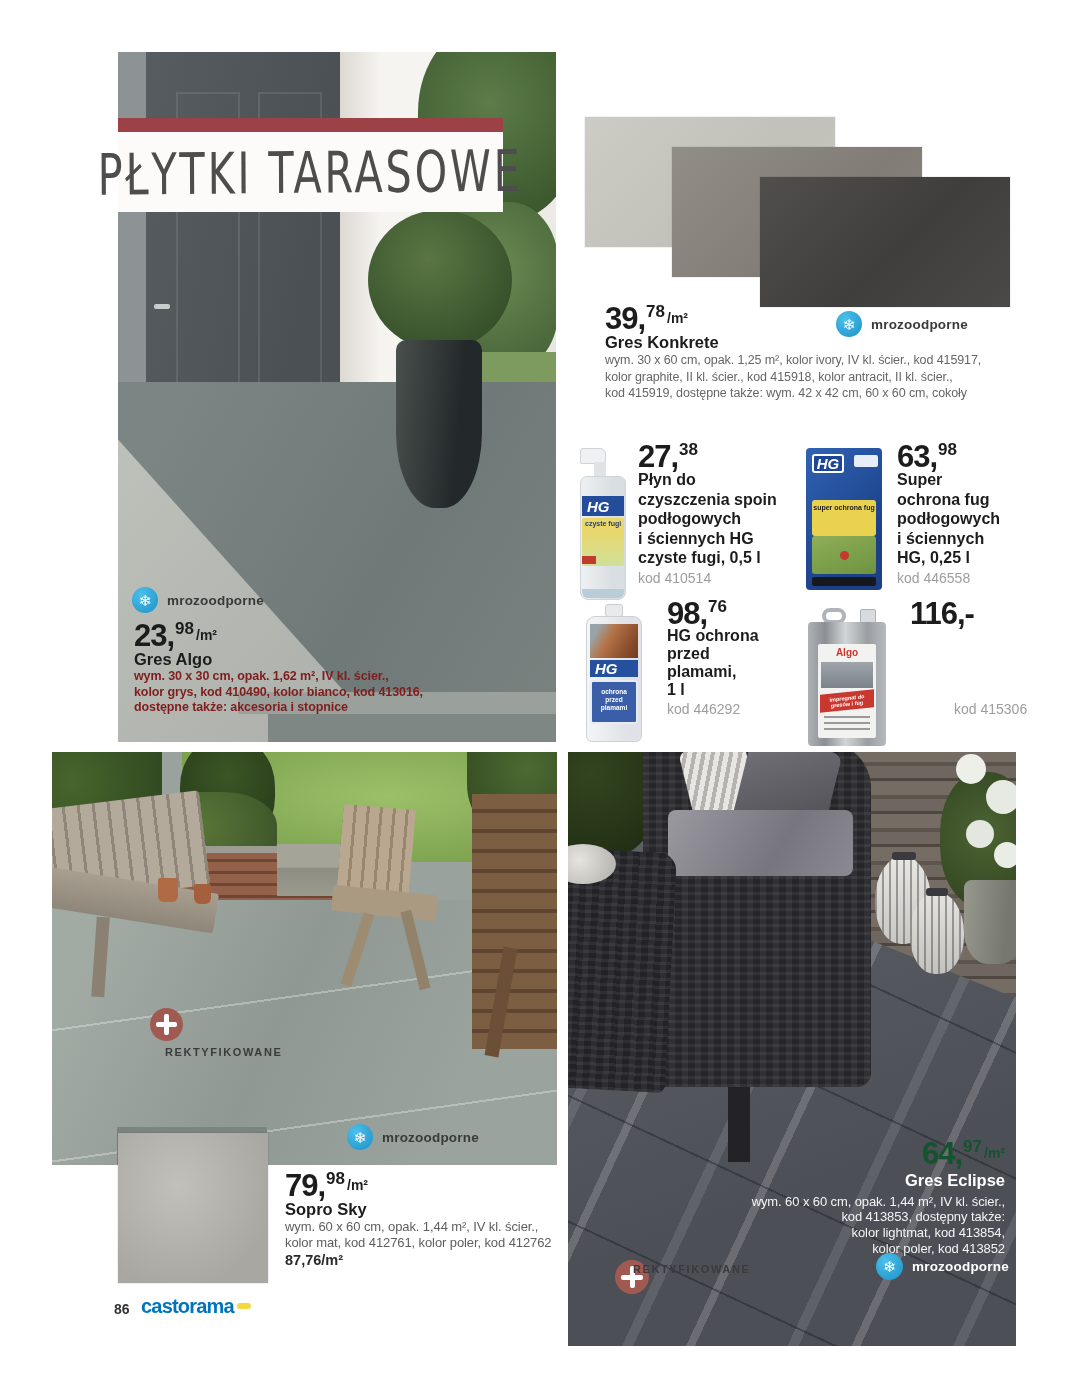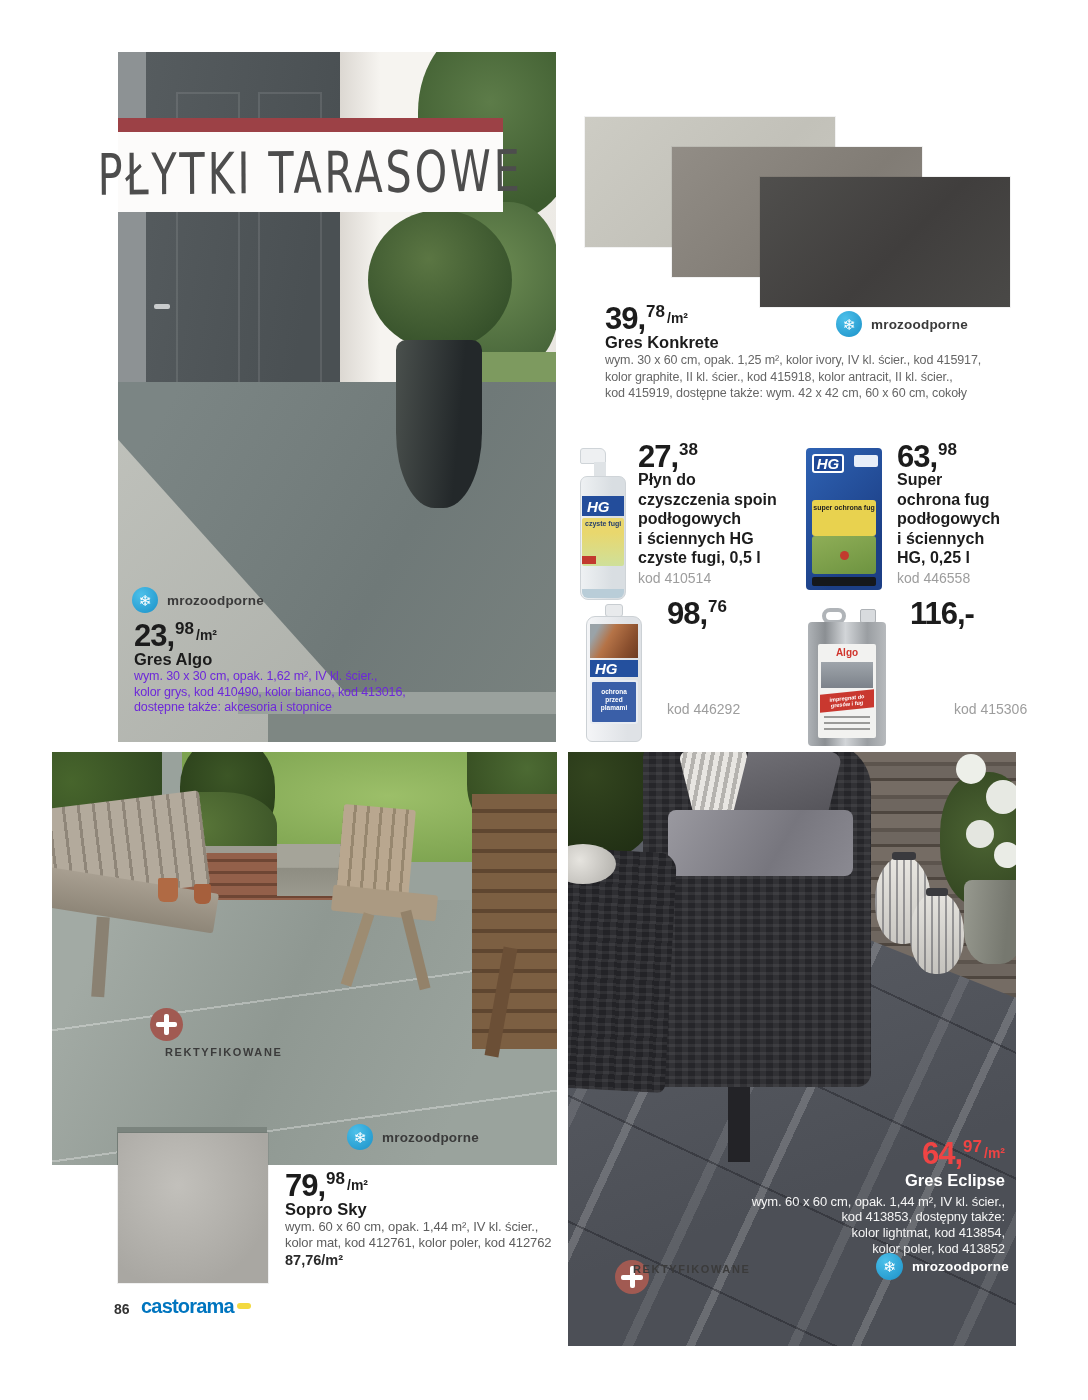--- a/index.html
+++ b/index.html
@@ -141,20 +141,24 @@
     <div style="left:4px;top:56px;width:48px;height:17px;background:#24509e;display:flex;align-items:center;">
       <span class="hg-txt" style="position:static;margin-left:5px;">HG</span>
     </div>
     <div style="left:4px;top:76px;width:48px;height:44px;background:#3a5fa8;border:2px solid #e8ecf2;border-radius:3px;">
       <span style="position:static;display:block;font-size:6.5px;font-weight:700;color:#fff;text-align:center;padding-top:6px;line-height:8px;">ochrona przed plamami</span>
     </div>
   </div>
   <div class="abs price" style="left:667px;top:598px;">
     <span class="p-main">98,</span><span class="p-sup">76</span>
   </div>
+  <div class="abs name multiline" style="left:667px;top:627px;font-size:16px;line-height:18px;">HG ochrona
+przed
+plamami,
+1 l</div>
   <div class="abs kod" style="left:667px;top:701px;">kod 446292</div>
 
   <div class="pk" style="left:808px;top:608px;width:78px;height:138px;">
     <div style="left:14px;top:0;width:24px;height:16px;border:4px solid #b0b4b8;border-radius:9px;background:transparent;"></div>
     <div style="left:52px;top:1px;width:16px;height:14px;background:#d8dbde;border:1px solid #aeb2b6;border-radius:2px;"></div>
     <div style="left:0;top:14px;width:78px;height:124px;background:linear-gradient(90deg,#aeb2b6,#8b8f93 22%,#d2d5d8 48%,#9a9ea2 76%,#b7babd);border-radius:4px;"></div>
     <div style="left:10px;top:36px;width:58px;height:94px;background:#f2f2f0;border-radius:2px;">
       <span style="position:static;display:block;text-align:center;font-size:10px;font-weight:700;color:#d0342c;padding-top:3px;">Algo</span>
       <span style="left:3px;top:18px;width:52px;height:26px;background:linear-gradient(180deg,#9fa5ab,#7c828a);"></span>
       <span style="left:2px;top:48px;width:54px;height:18px;background:#c9382f;transform:skewY(-6deg);display:flex;align-items:center;justify-content:center;">
@@ -169,21 +173,21 @@
   <div class="abs kod" style="left:910px;top:701px;margin-left:44px;">kod 415306</div>
 
   <div class="abs badge-frost" style="left:132px;top:587px;">
     <span class="frost-circle">❄</span>
     <span class="frost-label">mrozoodporne</span>
   </div>
   <div class="abs price" style="left:134px;top:620px;">
     <span class="p-main">23,</span><span class="p-sup">98</span><span class="p-unit">/m²</span>
   </div>
   <div class="abs name" style="left:134px;top:650px;">Gres Algo</div>
-  <div class="abs desc" style="left:134px;top:669px;width:330px;color:#6d28d9;line-height:15.5px;">wym. 30 x 30 cm, opak. 1,62 m², IV kl. ścier.,
+  <div class="abs desc" style="left:134px;top:669px;width:330px;color:#7f1d1d;line-height:15.5px;font-weight:bold;">wym. 30 x 30 cm, opak. 1,62 m², IV kl. ścier.,
 kolor grys, kod 410490, kolor bianco, kod 413016,
 dostępne także: akcesoria i stopnice</div>
 
   <div class="photo" style="left:52px;top:752px;width:505px;height:413px;background:#99a29c;">
     <div class="abs" style="left:130px;top:0;width:375px;height:110px;background:radial-gradient(ellipse at 55% 40%,#9cbf69,#7ca24f 80%);"></div>
     <div class="abs" style="left:-20px;top:-20px;width:130px;height:165px;border-radius:0 0 60% 20%;background:radial-gradient(circle at 30% 30%,#47652c,#2c421e 80%);"></div>
     <div class="abs" style="left:128px;top:-15px;width:95px;height:110px;border-radius:45%;background:radial-gradient(circle at 50% 35%,#3c5626,#263a18 85%);"></div>
     <div class="abs" style="left:90px;top:40px;width:135px;height:85px;border-radius:40%;background:radial-gradient(circle at 45% 40%,#587538,#3e5729 85%);"></div>
     <div class="abs" style="left:415px;top:-15px;width:100px;height:105px;border-radius:0 0 20% 55%;background:radial-gradient(circle at 60% 30%,#4c6a33,#33491f 85%);"></div>
     <div class="abs" style="left:112px;top:98px;width:220px;height:52px;background:repeating-linear-gradient(180deg,#93604a 0 9px,#6e4634 9px 12px);"></div>
@@ -240,21 +244,21 @@
     <div class="abs" style="left:358px;top:136px;width:22px;height:8px;background:#3a3a3e;border-radius:3px;"></div>
     <div class="abs" style="left:372px;top:20px;width:90px;height:135px;border-radius:45%;background:radial-gradient(circle at 50% 45%,#4c6433,#344722 85%);"></div>
     <div class="abs" style="left:388px;top:2px;width:30px;height:30px;border-radius:50%;background:#edefe9;"></div>
     <div class="abs" style="left:418px;top:28px;width:34px;height:34px;border-radius:50%;background:#e7e9e3;"></div>
     <div class="abs" style="left:398px;top:68px;width:28px;height:28px;border-radius:50%;background:#e4e6e0;"></div>
     <div class="abs" style="left:426px;top:90px;width:26px;height:26px;border-radius:50%;background:#eaece6;"></div>
     <div class="abs" style="left:396px;top:128px;width:60px;height:84px;border-radius:8px 8px 40% 40%;background:linear-gradient(95deg,#97998f,#76786f 70%);"></div>
   </div>
 
   <div class="abs" style="right:83px;top:1138px;text-align:right;color:#fff;">
-    <div class="price" style="color:#ef4444;">
+    <div class="price" style="color:#14532d;">
       <span class="p-main">64,</span><span class="p-sup">97</span><span class="p-unit">/m²</span>
     </div>
     <div class="name" style="color:#fff;margin-top:2px;">Gres Eclipse</div>
     <div class="desc" style="color:#f4f4f4;font-size:13px;line-height:15.8px;margin-top:3px;">wym. 60 x 60 cm, opak. 1,44 m², IV kl. ścier.,
 kod 413853, dostępny także:
 kolor lightmat, kod 413854,
 kolor poler, kod 413852</div>
   </div>
 
   <div class="abs rekt-circle" style="left:615px;top:1227px;width:34px;height:34px;"></div>

